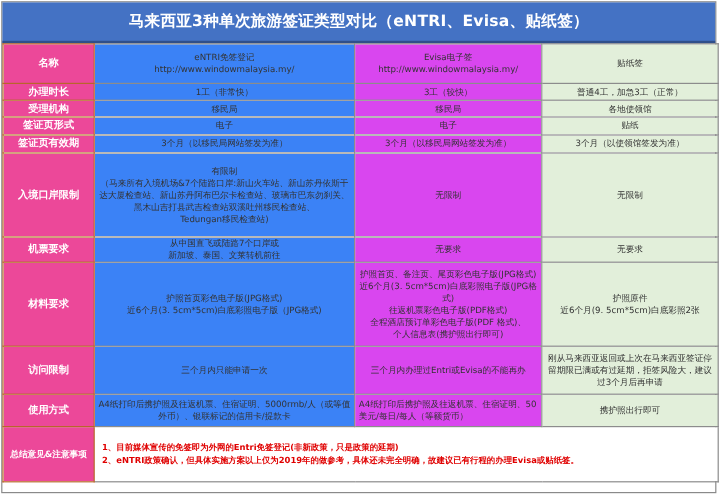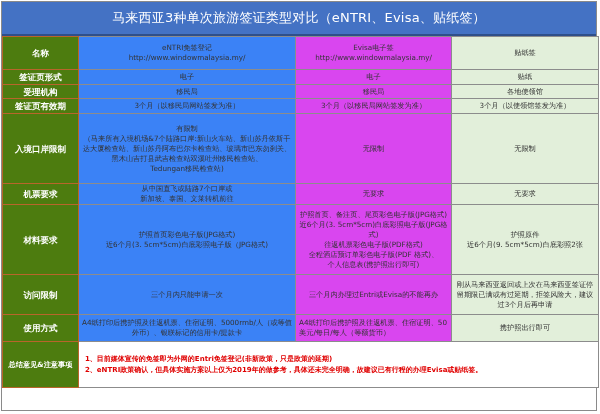--- a/index.html
+++ b/index.html
@@ -1,21 +1,21 @@
 <!DOCTYPE html>
 <html><head>
 <meta charset="utf-8">
 <style>
   html, body { margin:0; padding:0; background:#ffffff; }
   body { width:600px; height:414px; overflow:hidden; font-family:"DejaVu Sans", sans-serif; }
   .sheet { position:absolute; left:1px; top:1px; width:596px; height:410px; border:1px solid #8a8a8a; box-sizing:border-box; background:#fff; }
-  .title { height:32px; background:#4472c4; color:#fff; font-weight:normal; font-size:13px; display:flex; align-items:center; justify-content:center; border-bottom:2px solid #2f4f8a; letter-spacing:0.2px; }
+  .title { height:32px; background:#4472c4; color:#fff; font-weight:bold; font-size:13px; display:flex; align-items:center; justify-content:center; border-bottom:2px solid #2f4f8a; letter-spacing:0.2px; }
   table { border-collapse:collapse; width:596px; table-layout:fixed; }
   td { border:1px solid #8c8c8c; font-size:7.2px; line-height:10px; color:#333; text-align:center; vertical-align:middle; padding:0 3px; overflow:hidden; }
-  td.lab { background:#4d7c0f; color:#fff; font-weight:bold; font-size:8.5px; border-color:#b9652b; }
+  td.lab { background:#ec4899; color:#fff; font-weight:bold; font-size:8.5px; border-color:#b9652b; }
   td.c1 { background:#3b82f6; }
   td.c2 { background:#d946ef; }
   td.c3 { background:#e2efda;margin-top:14px; }
   td.note { background:#fff; color:#e00000; text-align:left; font-weight:bold; font-size:7px; line-height:11px; padding-left:6px; }
   td.lab.small { font-size:7.2px; }
 </style>
 </head>
 <body>
 
 <div class="sheet">
@@ -33,31 +33,37 @@
       <td class="c1">
         <div>eNTRI免签登记</div>
         <div>http://www.windowmalaysia.my/</div>
       </td>
       <td class="c2">
         <div>Evisa电子签</div>
         <div>http://www.windowmalaysia.my/</div>
       </td>
       <td class="c3">贴纸签</td>
     </tr>
-    <tr style="height:15px">
-      <td class="lab">签证页形式</td>
-      <td class="c1">电子</td>
-      <td class="c2">电子</td>
-      <td class="c3">贴纸</td>
+    <tr style="height:14px">
+      <td class="lab">办理时长</td>
+      <td class="c1">1工（非常快）</td>
+      <td class="c2">3工（较快）</td>
+      <td class="c3">普通4工，加急3工（正常）</td>
     </tr>
     <tr style="height:14px">
       <td class="lab">受理机构</td>
       <td class="c1">移民局</td>
       <td class="c2">移民局</td>
       <td class="c3">各地使领馆</td>
+    </tr>
+    <tr style="height:15px">
+      <td class="lab">签证页形式</td>
+      <td class="c1">电子</td>
+      <td class="c2">电子</td>
+      <td class="c3">贴纸</td>
     </tr>
     <tr style="height:15px">
       <td class="lab">签证页有效期</td>
       <td class="c1">3个月（以移民局网站签发为准）</td>
       <td class="c2">3个月（以移民局网站签发为准）</td>
       <td class="c3">3个月（以使领馆签发为准）</td>
     </tr>
     <tr style="height:70px">
       <td class="lab">入境口岸限制</td>
       <td class="c1">

